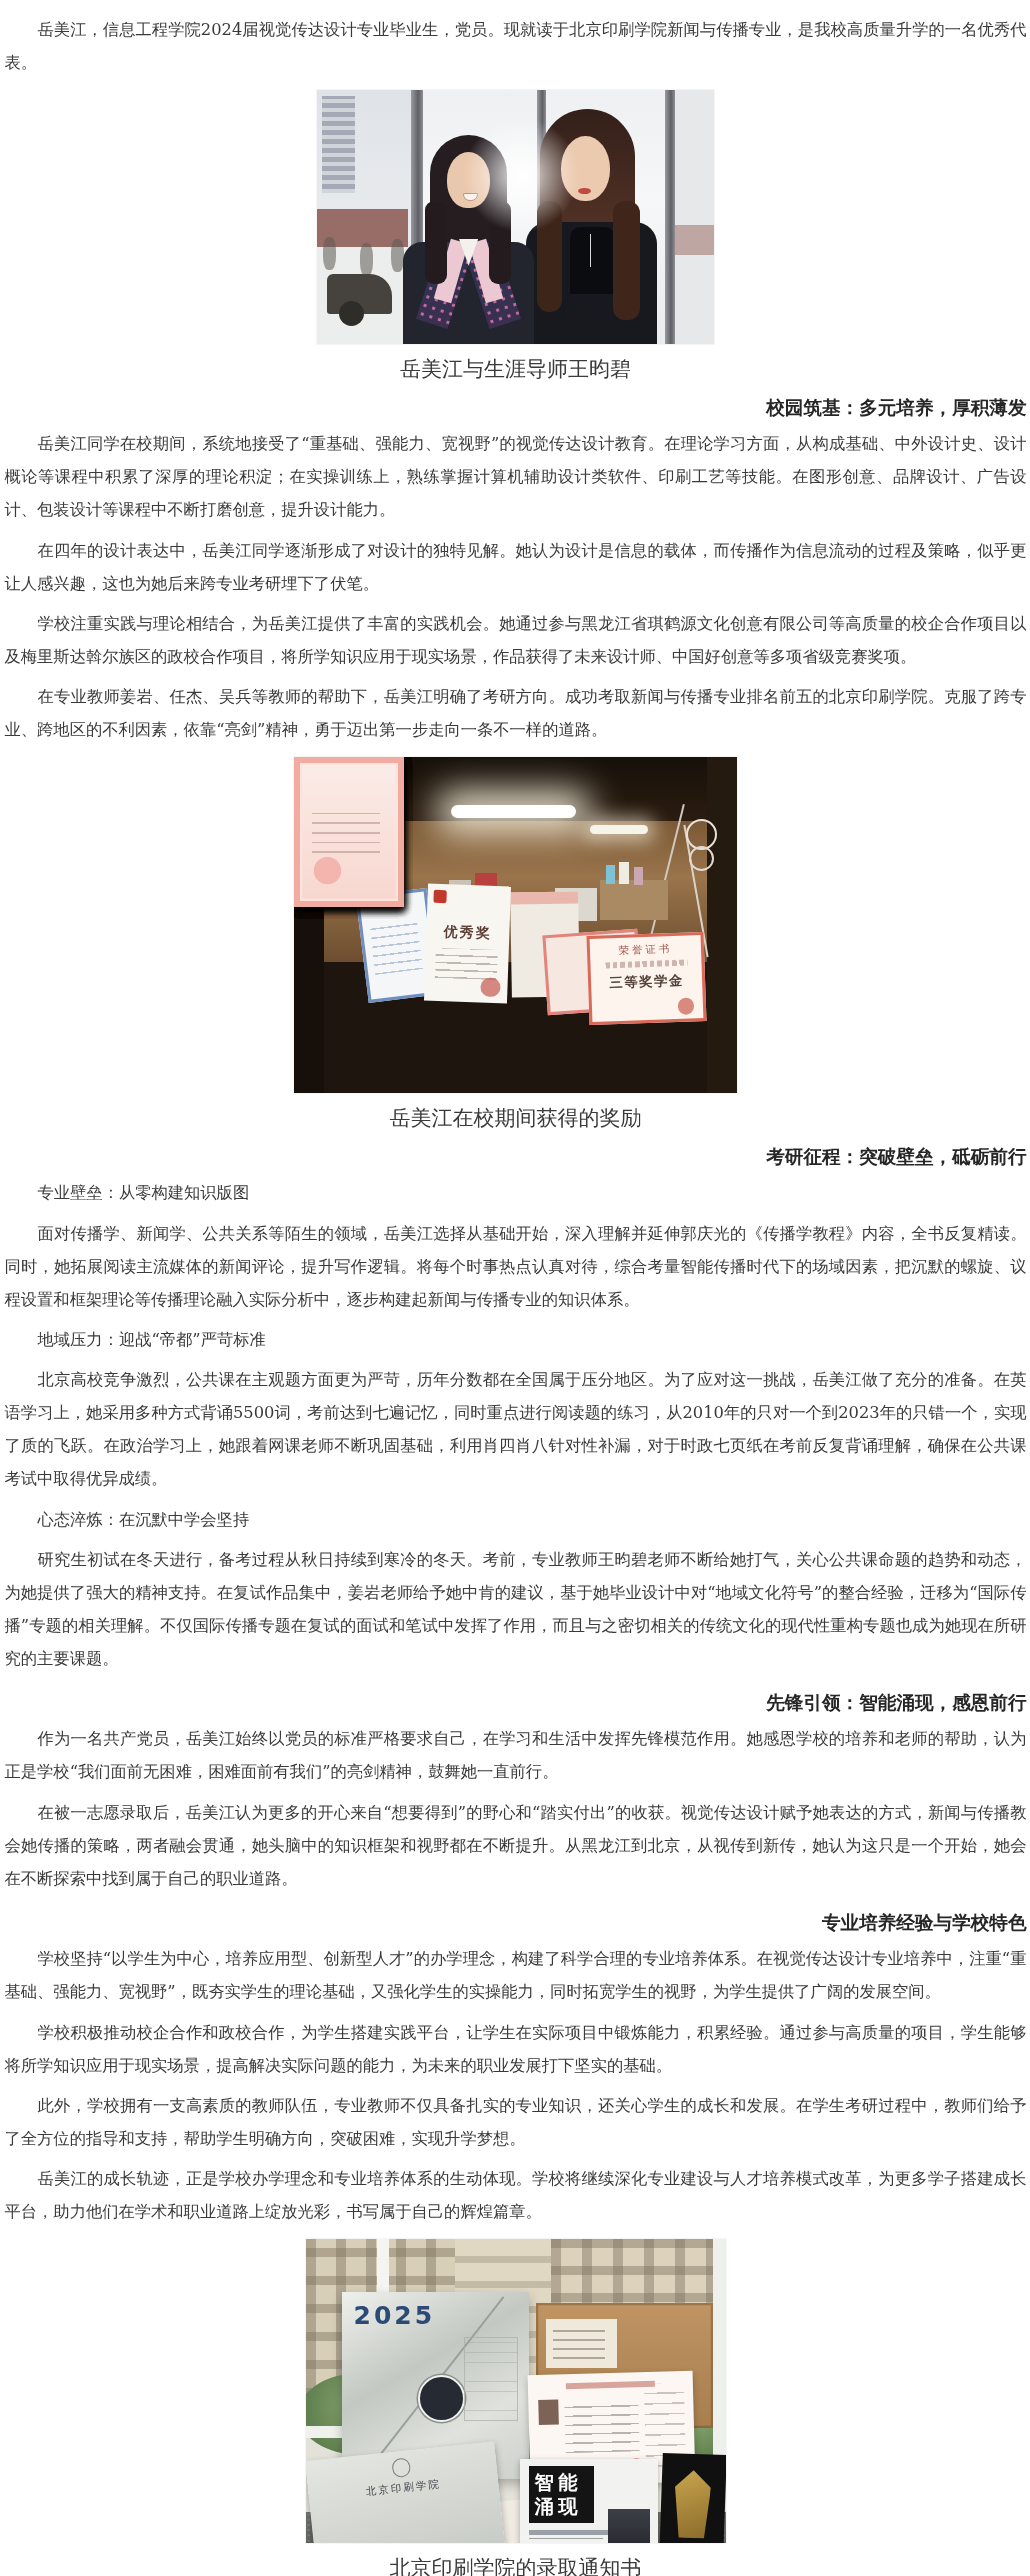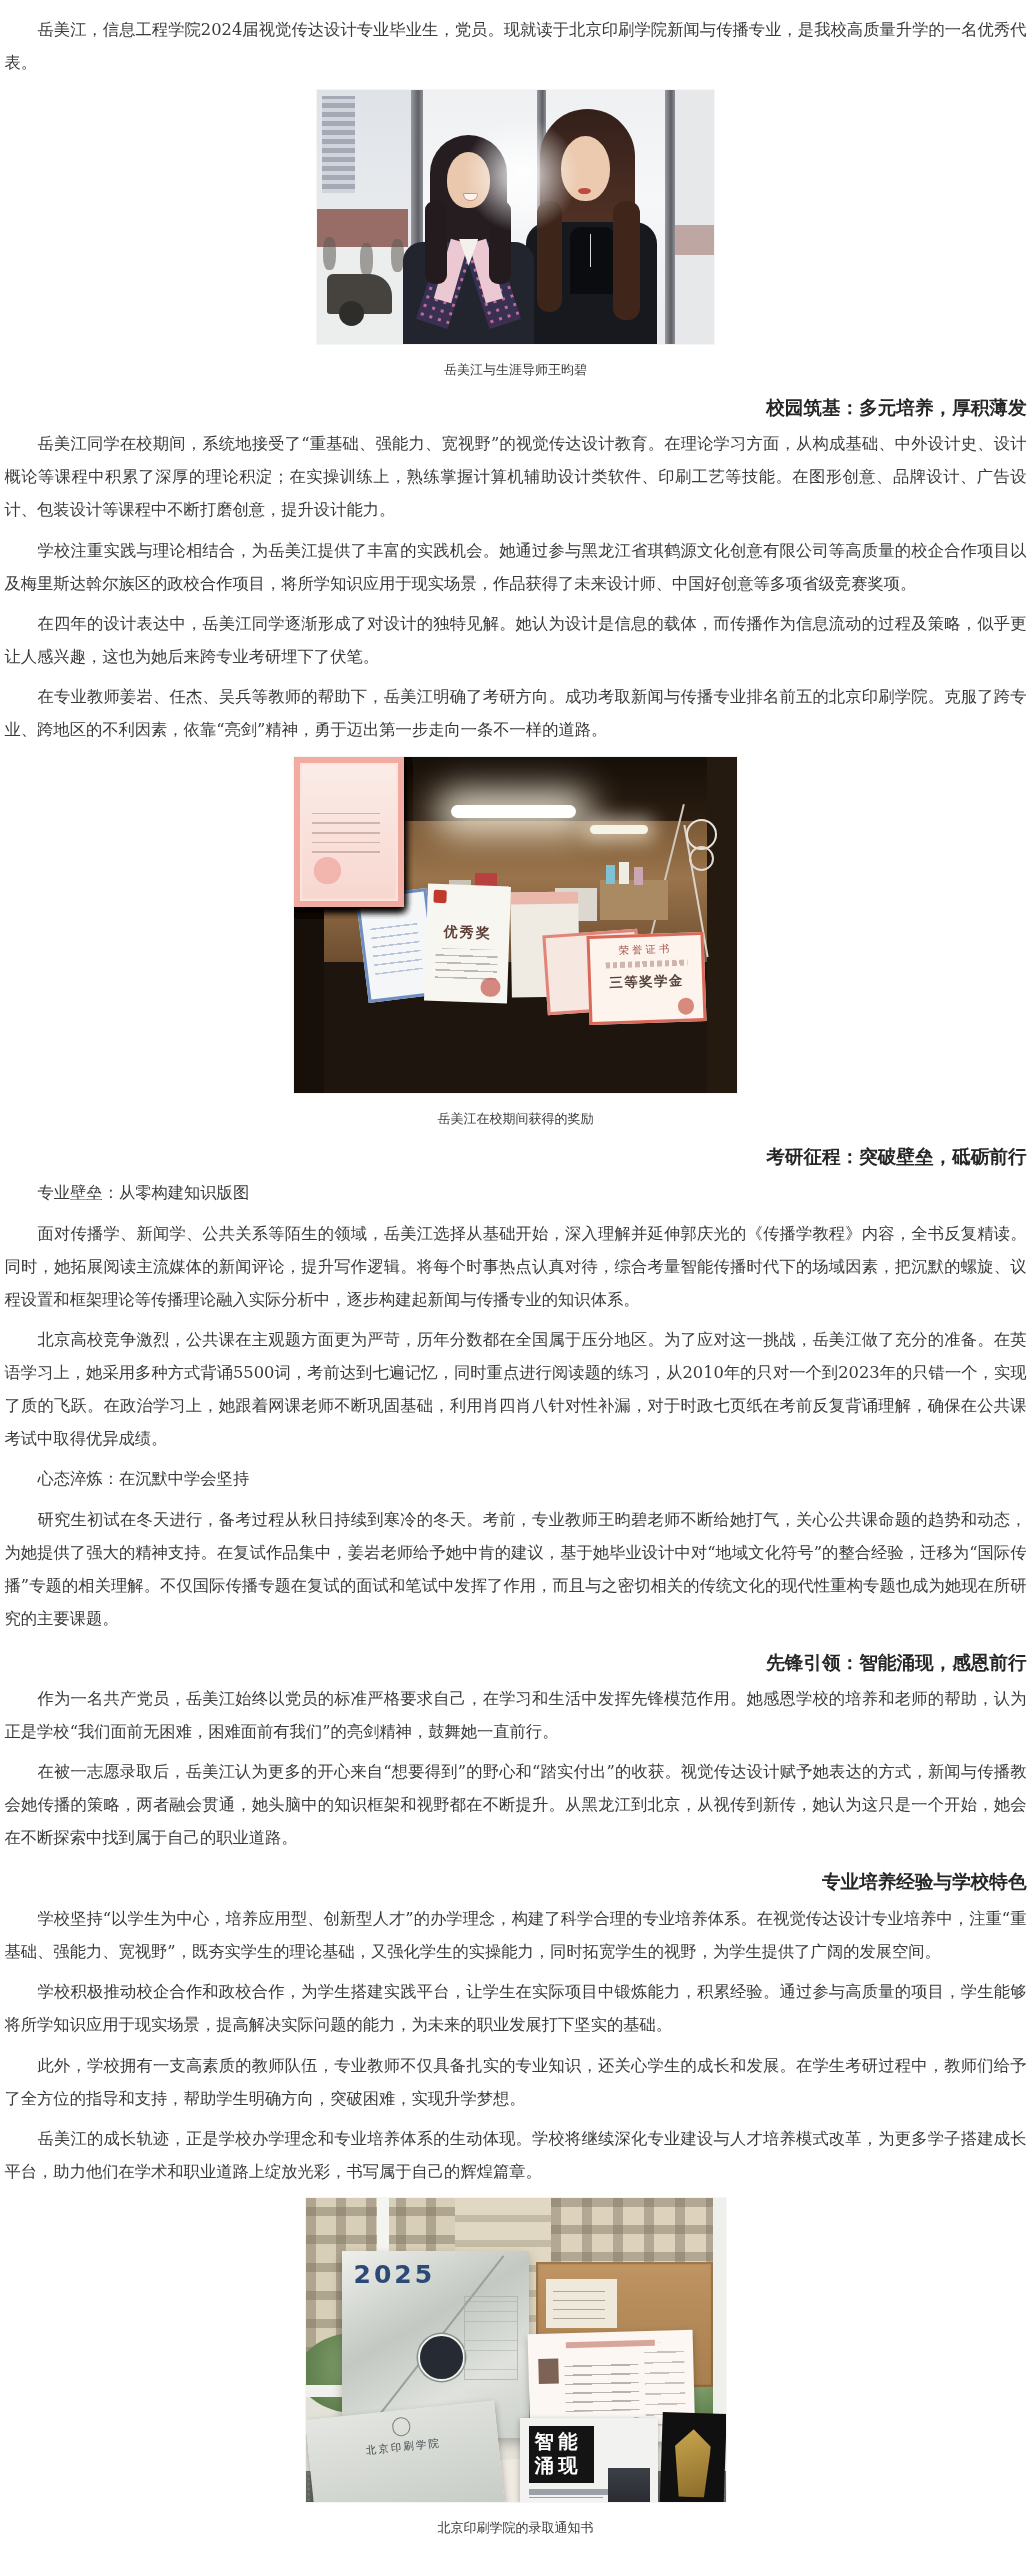--- a/index.html
+++ b/index.html
@@ -1,21 +1,21 @@
 <!DOCTYPE html>
 <html style="font-size:12px"><head>
 <meta charset="utf-8">
 <style>
   html,body{margin:0;padding:0;background:#ffffff;}
   body{width:1031px;min-height:2576px;font-family:"DejaVu Serif","Liberation Serif",serif;color:#3a3a3a;}
   .page{box-sizing:border-box;width:1031px;padding:6px 4.5px 30px;}
   p.body{font-size:16.3px;line-height:33px;text-align:justify;text-indent:33px;margin:7.4px 0;color:#3a3a3a;}
   p.subhead{font-size:16.3px;line-height:33px;text-indent:33px;margin:7.4px 0;color:#3a3a3a;}
   h2.sec{font-size:18.6px;line-height:25px;font-weight:bold;text-align:right;color:#262626;margin:15px 0 7.4px;}
-  p.caption{font-size:13px;line-height:21px;text-align:center;text-indent:0;margin:15px 0 3px;color:#3a3a3a;}
+  p.caption{font-size:21px;line-height:21px;text-align:center;text-indent:0;margin:15px 0 3px;color:#3a3a3a;}
   .figwrap{display:flex;justify-content:center;margin:10.4px 0 1.5px;}
   .photo{position:relative;overflow:hidden;box-shadow:0 0 0 0.7px rgba(0,0,0,.06);}
   .photo *{position:absolute;}
 
   
   .ph1{width:397px;height:254px;background:linear-gradient(180deg,#eef0f2 0%,#f6f7f8 45%,#e9ebed 100%);}
   .p1-paneL{left:0;top:0;width:95px;height:254px;background:linear-gradient(180deg,#dfe3e8 0%,#e9ebee 55%,#e4e5e6 100%);}
   .p1-bldg{left:4.5px;top:6px;width:33px;height:97px;background:repeating-linear-gradient(0deg,rgba(255,255,255,.5) 0 4.5px,transparent 4.5px 9px),#a3aab6;}
   .p1-redb{left:0;top:119px;width:91px;height:39px;background:#8a5750;opacity:.85;}
   .p1-snow{left:0;top:157px;width:95px;height:97px;background:#eceeee;}
@@ -173,22 +173,22 @@
       <div class="w1-strandR"></div>
       <div class="w1-face"></div>
       <div class="w1-smile"></div>
       <div class="p1-flare"></div>
     </div>
   </div>
   <p class="caption">岳美江与生涯导师王昀碧</p>
 
   <h2 class="sec">校园筑基：多元培养，厚积薄发</h2>
   <p class="body">岳美江同学在校期间，系统地接受了“重基础、强能力、宽视野”的视觉传达设计教育。在理论学习方面，从构成基础、中外设计史、设计概论等课程中积累了深厚的理论积淀；在实操训练上，熟练掌握计算机辅助设计类软件、印刷工艺等技能。在图形创意、品牌设计、广告设计、包装设计等课程中不断打磨创意，提升设计能力。</p>
+  <p class="body">在四年的设计表达中，岳美江同学逐渐形成了对设计的独特见解。她认为设计是信息的载体，而传播作为信息流动的过程及策略，似乎更让人感兴趣，这也为她后来跨专业考研埋下了伏笔。</p>
   <p class="body">学校注重实践与理论相结合，为岳美江提供了丰富的实践机会。她通过参与黑龙江省琪鹤源文化创意有限公司等高质量的校企合作项目以及梅里斯达斡尔族区的政校合作项目，将所学知识应用于现实场景，作品获得了未来设计师、中国好创意等多项省级竞赛奖项。</p>
-  <p class="body">在四年的设计表达中，岳美江同学逐渐形成了对设计的独特见解。她认为设计是信息的载体，而传播作为信息流动的过程及策略，似乎更让人感兴趣，这也为她后来跨专业考研埋下了伏笔。</p>
   <p class="body">在专业教师姜岩、任杰、吴兵等教师的帮助下，岳美江明确了考研方向。成功考取新闻与传播专业排名前五的北京印刷学院。克服了跨专业、跨地区的不利因素，依靠“亮剑”精神，勇于迈出第一步走向一条不一样的道路。</p>
 
   <div class="figwrap">
     <div class="photo ph2">
       <div class="p2-shelf"></div>
       <div class="p2-top"></div>
       <div class="p2-sideL"></div>
       <div class="p2-sideR"></div>
       <div class="p2-led1"></div>
       <div class="p2-led2"></div>
@@ -232,20 +232,21 @@
       <div class="fan"></div>
       <div class="fan"></div>
       <div class="fan"></div>
     </div>
   </div>
   <p class="caption">岳美江在校期间获得的奖励</p>
 
   <h2 class="sec">考研征程：突破壁垒，砥砺前行</h2>
   <p class="subhead">专业壁垒：从零构建知识版图</p>
   <p class="body">面对传播学、新闻学、公共关系等陌生的领域，岳美江选择从基础开始，深入理解并延伸郭庆光的《传播学教程》内容，全书反复精读。同时，她拓展阅读主流媒体的新闻评论，提升写作逻辑。将每个时事热点认真对待，综合考量智能传播时代下的场域因素，把沉默的螺旋、议程设置和框架理论等传播理论融入实际分析中，逐步构建起新闻与传播专业的知识体系。</p>
+  <p class="subhead">地域压力：迎战“帝都”严苛标准</p>
   <p class="body">北京高校竞争激烈，公共课在主观题方面更为严苛，历年分数都在全国属于压分地区。为了应对这一挑战，岳美江做了充分的准备。在英语学习上，她采用多种方式背诵5500词，考前达到七遍记忆，同时重点进行阅读题的练习，从2010年的只对一个到2023年的只错一个，实现了质的飞跃。在政治学习上，她跟着网课老师不断巩固基础，利用肖四肖八针对性补漏，对于时政七页纸在考前反复背诵理解，确保在公共课考试中取得优异成绩。</p>
   <p class="subhead">心态淬炼：在沉默中学会坚持</p>
   <p class="body">研究生初试在冬天进行，备考过程从秋日持续到寒冷的冬天。考前，专业教师王昀碧老师不断给她打气，关心公共课命题的趋势和动态，为她提供了强大的精神支持。在复试作品集中，姜岩老师给予她中肯的建议，基于她毕业设计中对“地域文化符号”的整合经验，迁移为“国际传播”专题的相关理解。不仅国际传播专题在复试的面试和笔试中发挥了作用，而且与之密切相关的传统文化的现代性重构专题也成为她现在所研究的主要课题。</p>
 
   <h2 class="sec">先锋引领：智能涌现，感恩前行</h2>
   <p class="body">作为一名共产党员，岳美江始终以党员的标准严格要求自己，在学习和生活中发挥先锋模范作用。她感恩学校的培养和老师的帮助，认为正是学校“我们面前无困难，困难面前有我们”的亮剑精神，鼓舞她一直前行。</p>
   <p class="body">在被一志愿录取后，岳美江认为更多的开心来自“想要得到”的野心和“踏实付出”的收获。视觉传达设计赋予她表达的方式，新闻与传播教会她传播的策略，两者融会贯通，她头脑中的知识框架和视野都在不断提升。从黑龙江到北京，从视传到新传，她认为这只是一个开始，她会在不断探索中找到属于自己的职业道路。</p>
 
   <h2 class="sec">专业培养经验与学校特色</h2>
   <p class="body">学校坚持“以学生为中心，培养应用型、创新型人才”的办学理念，构建了科学合理的专业培养体系。在视觉传达设计专业培养中，注重“重基础、强能力、宽视野”，既夯实学生的理论基础，又强化学生的实操能力，同时拓宽学生的视野，为学生提供了广阔的发展空间。</p>

